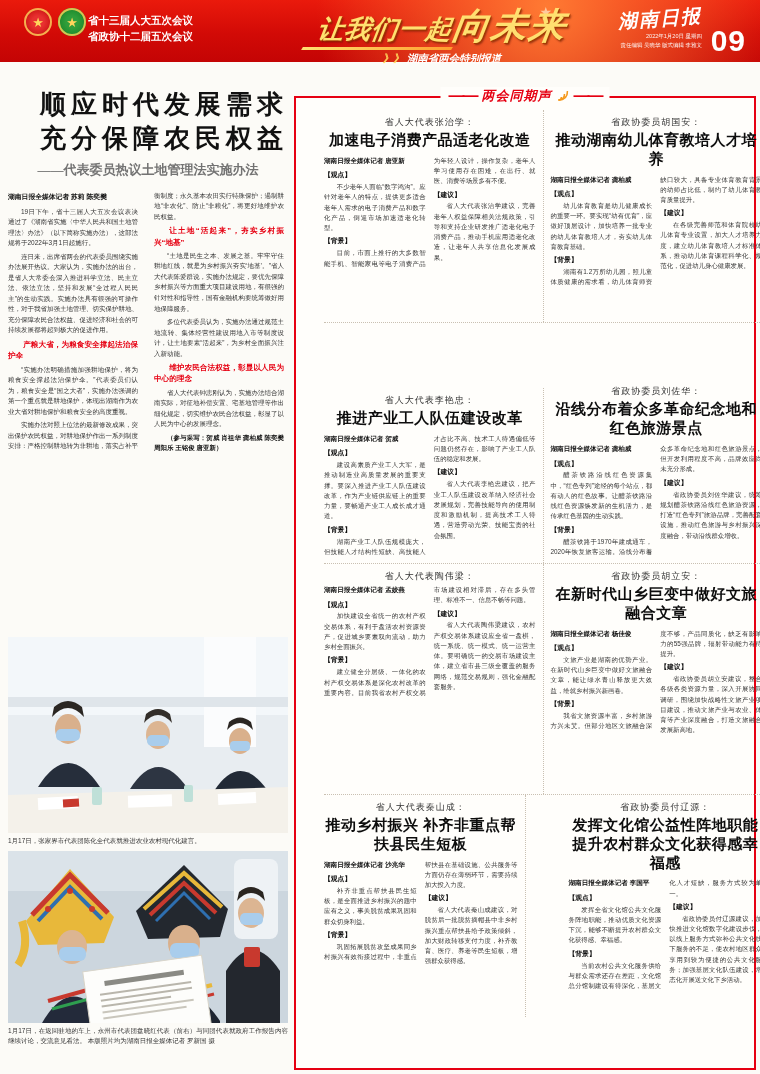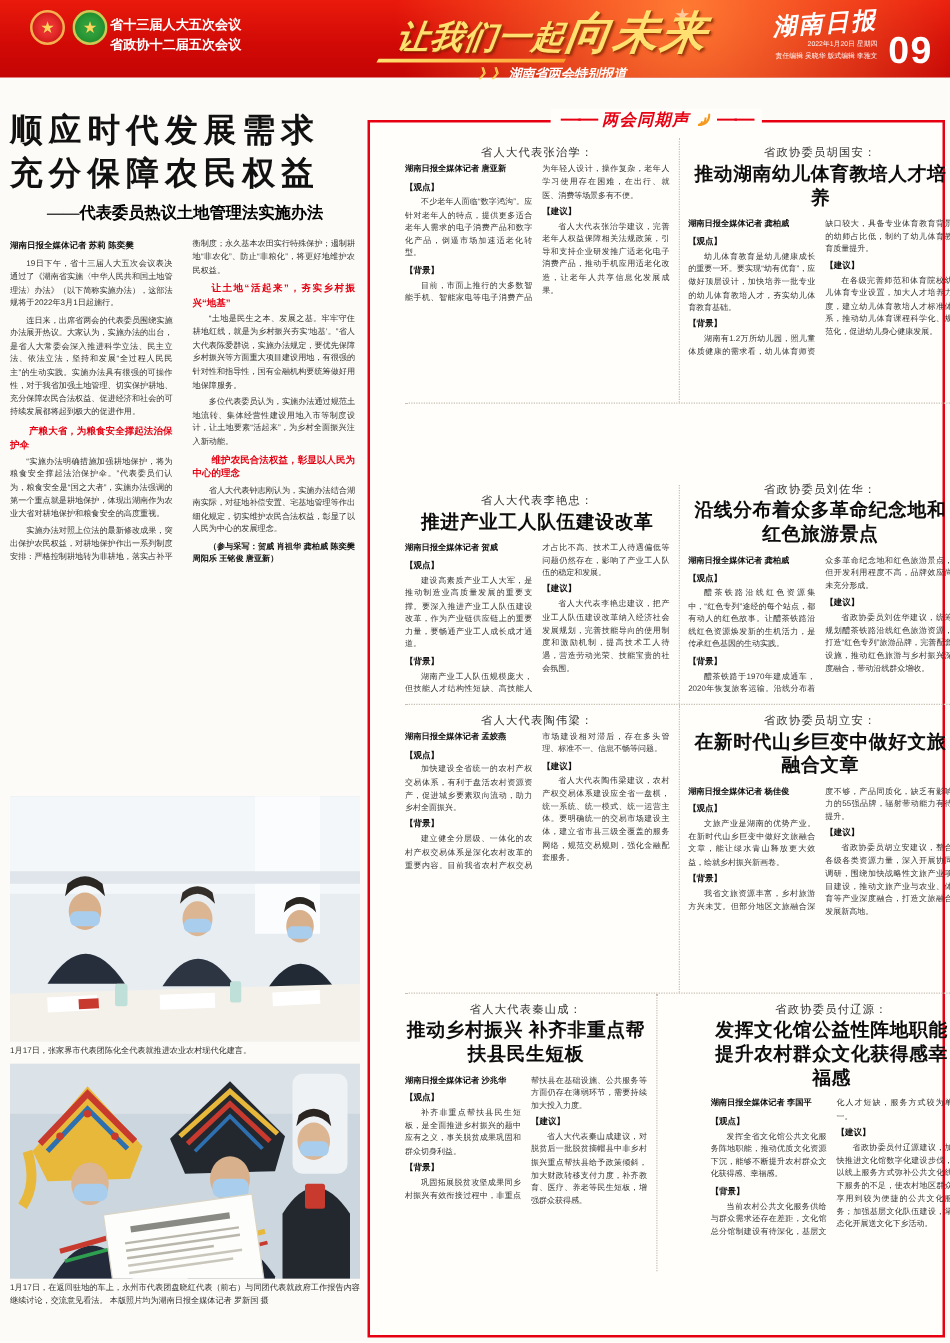--- a/index.html
+++ b/index.html
@@ -27,23 +27,23 @@
   .slogan-sub{color:#fff;font-style:italic;font-weight:bold;font-size:10.5px;white-space:nowrap;}
   .slogan-sub .arrow{color:#ffd65c;}
   .masthead{position:absolute;right:58px;top:6px;width:120px;text-align:right;color:#fff;}
   .masthead .paper-name{font-family:"Liberation Serif","DejaVu Serif",serif;font-style:italic;
           font-weight:bold;font-size:19px;letter-spacing:2px;transform:rotate(-4deg);display:inline-block;}
   .masthead .small{font-size:5.5px;line-height:1.6;opacity:.95;}
   .pageno{position:absolute;right:14px;top:24px;color:#fff;font-size:30px;font-weight:bold;letter-spacing:1px;}
   
   .left-zone{position:absolute;left:8px;top:88px;width:280px;}
   .lead-hl{font-family:"Liberation Serif","DejaVu Serif",serif;font-weight:900;color:#111;
-           font-size:26px;letter-spacing:5px;text-align:left;line-height:1.3;}
+           font-size:26px;letter-spacing:5px;text-align:right;line-height:1.3;}
   .lead-sub{font-family:"Liberation Serif","DejaVu Serif",serif;font-weight:bold;
-            font-size:13px;text-align:center;margin-top:5px;color:#000000;}
+            font-size:13px;text-align:center;margin-top:5px;color:#737373;}
   .lead-body{margin-top:12px;column-count:2;column-gap:12px;height:446px;
              font-size:6.5px;line-height:1.62;text-align:justify;color:#333;overflow:hidden;}
   .lead-body p{margin:0 4px 3px 0;text-indent:2em;}
   .lead-byline{font-weight:bold;text-indent:0 !important;margin-bottom:5px !important;font-size:6.8px;color:#111;}
   .lead-subhead{font-weight:bold;color:#e60012;font-size:7.6px;line-height:1.5;margin:4px 0;text-indent:0;}
   .lead-credit{font-weight:bold;text-indent:2em;color:#111;}
   .photo{width:280px;display:block;background:#dfe6ec;}
   .caption{font-size:6.5px;line-height:1.55;color:#333;margin:3px 0 5px 0;text-align:justify;}
   
   .voices{position:absolute;left:294px;top:96px;width:458px;height:970px;
@@ -208,20 +208,21 @@
         <path d="M2 10 q9 0 9 -9" stroke="#f59a1e" stroke-width="1.6" fill="none"></path>
       </svg>
       <span class="dash">——</span>
     </div>
 
     <div class="vgrid">
 
       <div class="vrow sep h-r1">
         <div class="vcell first">
           <div class="kicker">省人大代表张治学：</div>
+          <div class="v-hl">加速电子消费产品适老化改造</div>
           <div class="v-body">
             <p class="v-byline">湖南日报全媒体记者 唐亚新</p>
             <p class="v-label">【观点】</p>
             <p>不少老年人面临“数字鸿沟”。应针对老年人的特点，提供更多适合老年人需求的电子消费产品和数字化产品，倒逼市场加速适老化转型。</p>
             <p class="v-label">【背景】</p>
             <p>目前，市面上推行的大多数智能手机、智能家电等电子消费产品为年轻人设计，操作复杂，老年人学习使用存在困难，在出行、就医、消费等场景多有不便。</p>
             <p class="v-label">【建议】</p>
             <p>省人大代表张治学建议，完善老年人权益保障相关法规政策，引导和支持企业研发推广适老化电子消费产品，推动手机应用适老化改造，让老年人共享信息化发展成果。</p>
           </div>
         </div>

